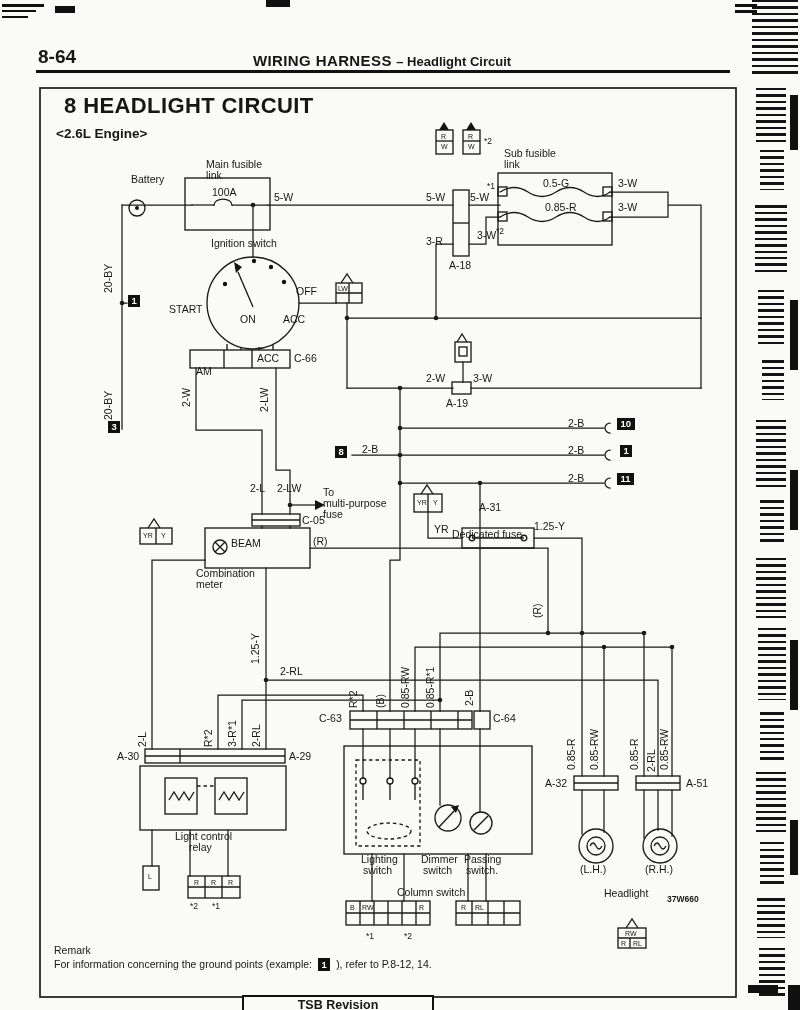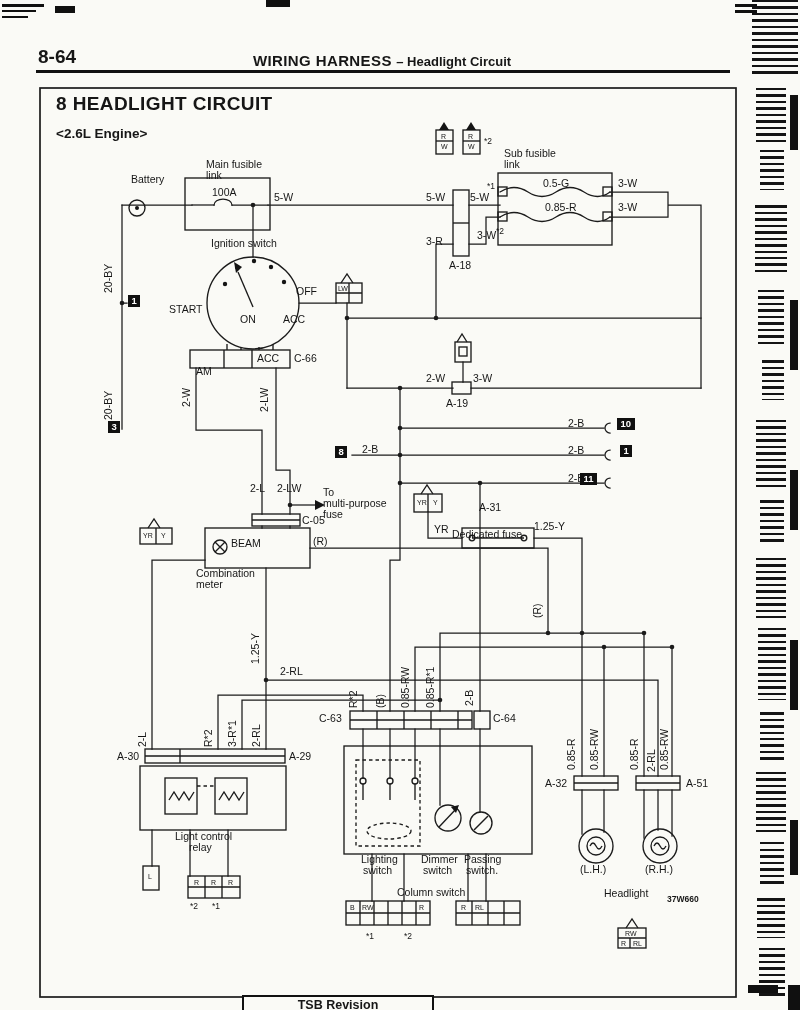--- a/index.html
+++ b/index.html
@@ -8,21 +8,21 @@
   svg{position:absolute;left:0;top:0;}
   
   .w path{stroke:#1b1b1b;stroke-width:1.25;fill:none;stroke-linecap:square;}
   .cmp rect,.cmp circle,.cmp ellipse,.cmp path{stroke:#1b1b1b;stroke-width:1.35;fill:none;}
   .cmp .fill,.w .fill{fill:#141414;stroke:none;}
   .dsh{stroke-dasharray:3.5 3;}
   .dots circle{fill:#1b1b1b;stroke:none;}
   .fr rect{stroke:#1b1b1b;stroke-width:1.7;fill:none;}
   
   .lb{position:absolute;font-size:10.5px;line-height:1.05;white-space:nowrap;color:#161616;}
-  .t1{font-size:19px;font-weight:bold;letter-spacing:.4px;}
+  .t1{font-size:22px;font-weight:bold;letter-spacing:.4px;margin-left:8px;}
   .t2{font-size:13.5px;font-weight:bold;}
   .s{font-size:8.5px;}
   .y{font-size:7px;}
   .b{font-weight:bold;}
   .v{transform:rotate(-90deg);transform-origin:0 0;}
   .i{background:#101010;color:#ffffff;font-size:9.5px;font-weight:bold;padding:1px 3.5px;line-height:1.1;}
   
   .pagenum{position:absolute;left:38px;top:46px;font-size:19px;font-weight:bold;}
   .hdrc{position:absolute;left:0;top:52px;width:764px;text-align:center;}
   .h-bold{font-size:15px;font-weight:bold;letter-spacing:.4px;}
@@ -304,21 +304,21 @@
       <span class="lb v" style="left: 566px; top: 770px;">0.85-R</span>
       <span class="lb v" style="left: 589px; top: 770px;">0.85-RW</span>
       <span class="lb v" style="left: 629px; top: 770px;">0.85-R</span>
       <span class="lb v" style="left: 646px; top: 772px;">2-RL</span>
       <span class="lb v" style="left: 659px; top: 770px;">0.85-RW</span>
       <span class="lb i" style="left: 128px; top: 295px;">1</span>
       <span class="lb i" style="left: 108px; top: 421px;">3</span>
       <span class="lb i" style="left: 335px; top: 446px;">8</span>
       <span class="lb i" style="left: 617px; top: 418px;">10</span>
       <span class="lb i" style="left: 620px; top: 445px;">1</span>
-      <span class="lb i" style="left: 580px; top: 473px;">11</span>
+      <span class="lb i" style="left: 617px; top: 473px;">11</span>
       <span class="lb y" style="left: 441px; top: 133px;">R</span>
       <span class="lb y" style="left: 441px; top: 143px;">W</span>
       <span class="lb y" style="left: 468px; top: 133px;">R</span>
       <span class="lb y" style="left: 468px; top: 143px;">W</span>
       <span class="lb y" style="left: 338px; top: 285px;">LW</span>
       <span class="lb y" style="left: 143px; top: 532px;">YR</span>
       <span class="lb y" style="left: 161px; top: 532px;">Y</span>
       <span class="lb y" style="left: 417px; top: 499px;">YR</span>
       <span class="lb y" style="left: 433px; top: 499px;">Y</span>
       <span class="lb y" style="left: 148px; top: 873px;">L</span>
@@ -333,20 +333,26 @@
       <span class="lb y" style="left: 461px; top: 904px;">R</span>
       <span class="lb y" style="left: 475px; top: 904px;">RL</span>
       <span class="lb s" style="left: 366px; top: 932px;">*1</span>
       <span class="lb s" style="left: 404px; top: 932px;">*2</span>
       <span class="lb y" style="left: 625px; top: 930px;">RW</span>
       <span class="lb y" style="left: 621px; top: 940px;">R</span>
       <span class="lb y" style="left: 633px; top: 940px;">RL</span>
     </div>
 
   <div class="remark">
+    <div>Remark</div>
+    <div class="line2">
+      <span>For information concerning the ground points (example:</span>
+      <span class="i" style="margin:0 3px;">1</span>
+      <span>), refer to P.8-12, 14.</span>
+    </div>
   </div>
 
   <div class="tsb">TSB Revision</div>
 
   <div id="artifacts">
       <div class="astr" style="left: 752px; top: 0px; width: 46px; height: 78px;"></div>
       <div class="astr" style="left: 756px; top: 88px; width: 30px; height: 55px;"></div>
       <div class="astr" style="left: 760px; top: 150px; width: 24px; height: 40px;"></div>
       <div class="astr" style="left: 755px; top: 205px; width: 32px; height: 70px;"></div>
       <div class="astr" style="left: 758px; top: 290px; width: 26px; height: 55px;"></div>

